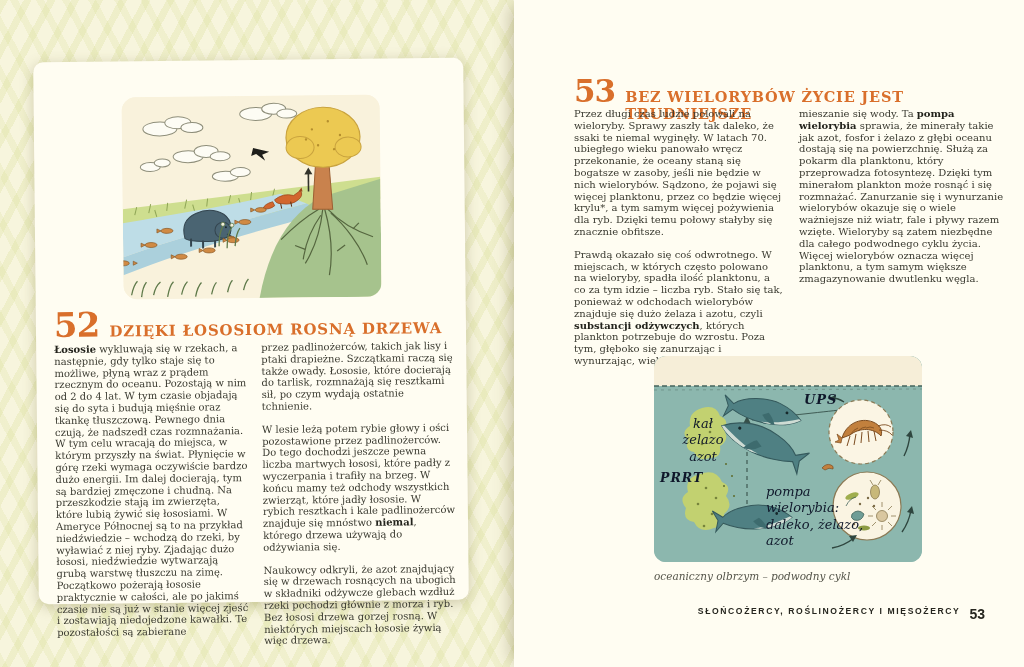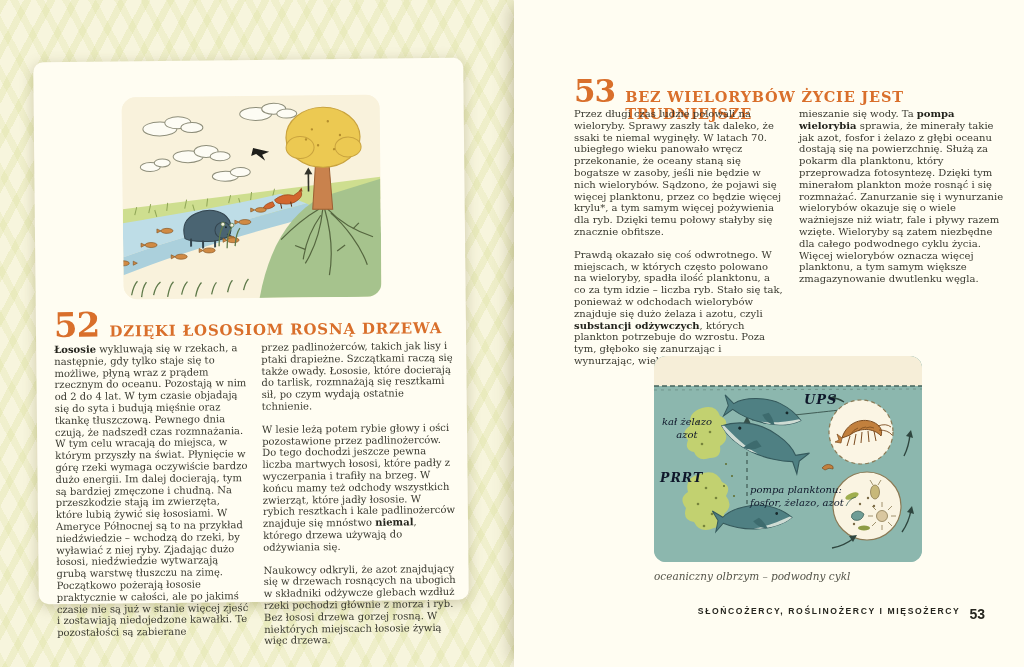--- a/index.html
+++ b/index.html
@@ -39,21 +39,21 @@
   #left-page .col{width:193px;}
   #right-page .cols{left:60px;top:108px;width:434px;gap:16px;}
   #right-page .col{width:209px;}
   .footnote{font-size:8.6px;line-height:1.3;color:#4a4a3e;margin-top:14px;padding-left:6px;text-indent:-6px;}
   
   .illo{position:absolute;border-radius:14px;overflow:hidden;}
   #salmon-illo{left:88px;top:36px;width:258px;height:202px;background:#f9f2dc;}
   #whale-illo{left:140px;top:356px;width:268px;height:206px;background:#8cb7ae;border-radius:12px;}
   .illo svg{position:absolute;left:0;top:0;}
   .hand{position:absolute;font-style:italic;color:#0f172a;}
-  .hand.small{font-size:10px;line-height:1.25;}
+  .hand.small{font-size:13px;line-height:1.25;margin-left:16px;}
   .hand.big{font-weight:700;letter-spacing:1px;}
   #whale-caption{
     position:absolute;left:140px;top:570px;width:268px;text-align:left;
     font-style:italic;font-size:10.5px;color:#55554a;
   }
   #page-footer{
     position:absolute;right:39px;top:606px;display:flex;align-items:flex-start;gap:9px;
     color:#26261f;font-family:"Liberation Sans", sans-serif;
   }
   #page-footer .crumbs{font-size:8.6px;font-weight:700;letter-spacing:1.6px;}
@@ -362,21 +362,21 @@
           <g>
               <path d="M178,192 q12,-2 22,-10" fill="none"></path>
               <path d="M203,179 l-8,1 l4,6 z" stroke="none"></path>
             </g>
         </g>
       </svg>
 
       <div class="hand small" style="left:4px;top:60px;width:58px;text-align:center;">kał żelazo azot</div>
       <div class="hand big" style="left:6px;top:114px;font-size:12.5px;">PRRT</div>
       <div class="hand big" style="left:150px;top:36px;font-size:13px;">UPS</div>
-      <div class="hand small" style="left:96px;top:128px;width:106px;">pompa planktonu: fosfor, żelazo, azot</div>
+      <div class="hand small" style="left:96px;top:128px;width:106px;">pompa wielorybia: daleko, żelazo, azot</div>
     </div>
 
     <div id="whale-caption">oceaniczny olbrzym – podwodny cykl</div>
 
     <div id="page-footer">
       <span class="crumbs">SŁOŃCOŻERCY, ROŚLINOŻERCY I MIĘSOŻERCY</span>
       <span class="pagenum">53</span>
     </div>
   </div>
 

